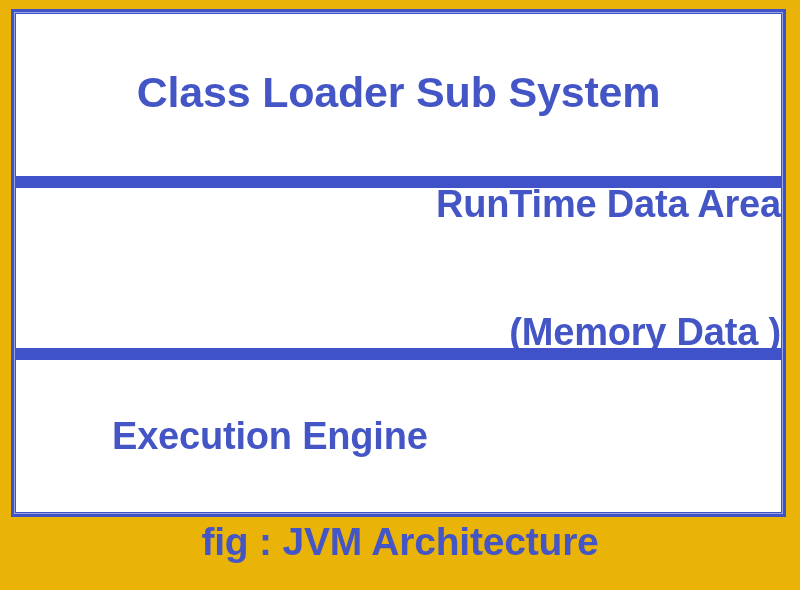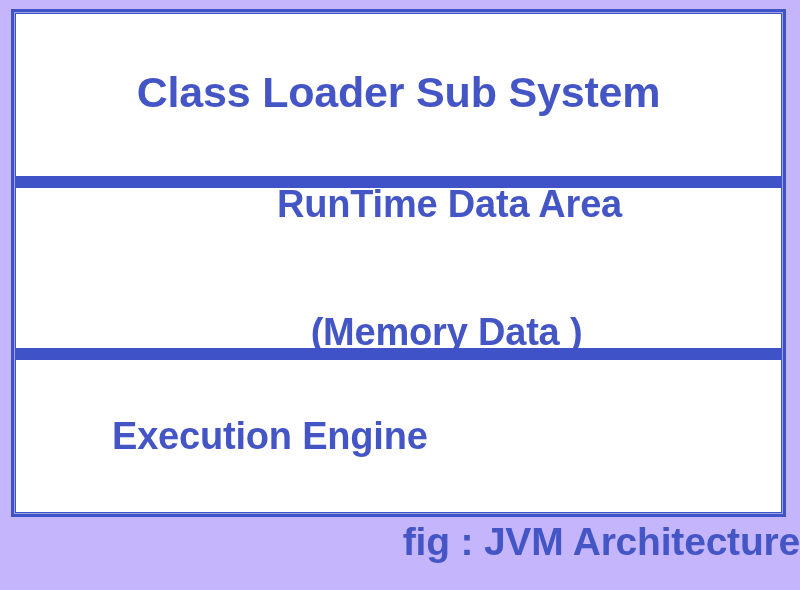--- a/index.html
+++ b/index.html
@@ -11,21 +11,21 @@
     width: 800px;
     height: 590px;
     font-family: "Liberation Sans", sans-serif;
     overflow: hidden;
   }
 
   #diagram-root {
     position: relative;
     width: 800px;
     height: 590px;
-    background: #c4b5fd;
+    background: #eab308;
   }
 
   
   .jvm-stack {
     position: absolute;
     left: 11px;
     top: 9px;
     width: 775px;          
     height: 508px;         
     box-sizing: border-box;
@@ -76,42 +76,42 @@
   
   .box-1 .box-text {
     font-size: 43px;
     text-align: center;
     padding: 0 24px 6px 24px;
   }
 
   
   .box-2 .box-text {
     font-size: 38px;
-    text-align: center;
+    text-align: right;
     padding-left: 96px;
   }
   .box-2 .line-1 { padding-left: 6px; }
 
   
   .box-3 .box-text {
     font-size: 38px;
     text-align: left;
     padding-left: 88px;
   }
   .box-3 .line-1 { padding-left: 8px; }
 
   .text-line { display: block; }
 
   
   .figure-caption {
     position: absolute;
     left: 0;
     top: 521px;
     width: 800px;
-    text-align: right;
+    text-align: center;
     color: #4455c5;
     font-size: 39px;
     font-weight: bold;
     letter-spacing: -0.2px;
     line-height: 1.1;
   }
 </style>
 </head>
 <body>
 

